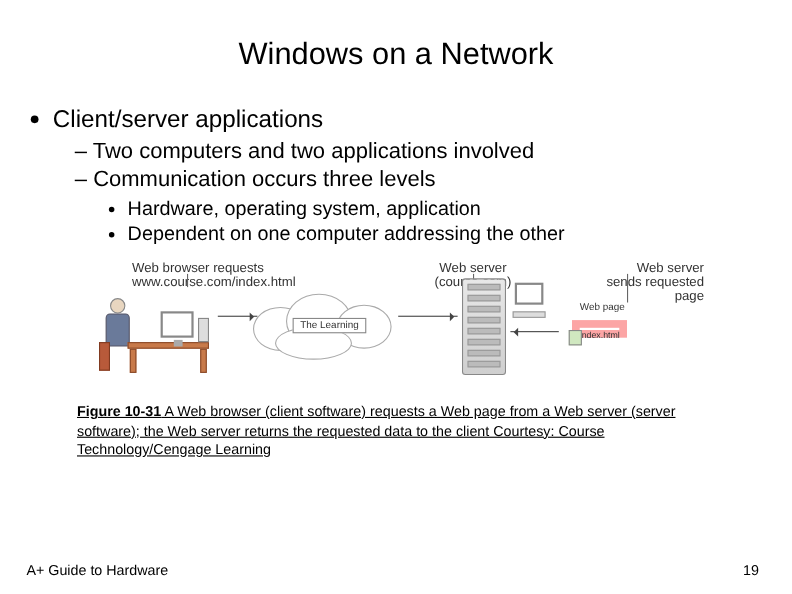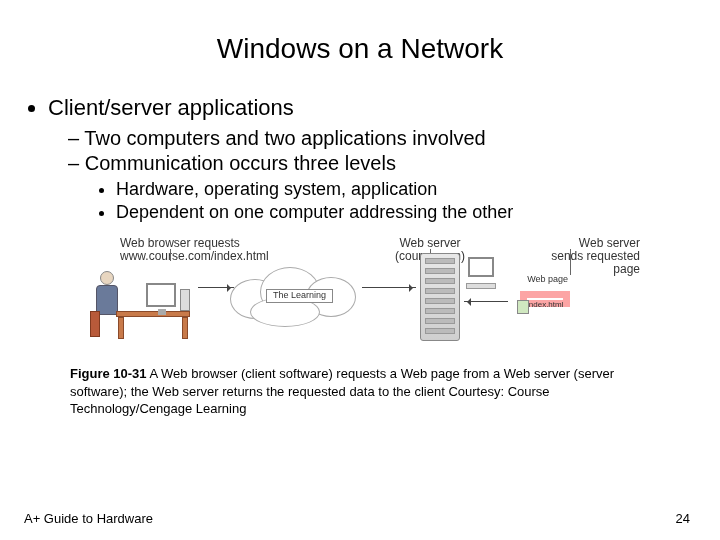--- a/index.html
+++ b/index.html
@@ -189,20 +189,21 @@
     position:absolute; border-left:1px solid #666;
   }
   .label-line.l1{ left:90px; top:12px; height:12px;}
   .label-line.l2{ left:350px; top:12px; height:6px;}
   .label-line.l3{ left:490px; top:12px; height:26px;}
 
   .caption {
     margin: 18px 40px 0 40px;
     font-size: 13px;
     line-height: 1.35;
+    text-decoration: underline;
   }
   .caption .fignum { font-weight: bold; }
 
   .footer-left {
     position: absolute;
     left: 24px; bottom: 14px;
     font-size: 13px;
   }
   .footer-right {
     position: absolute;
@@ -278,13 +279,13 @@
 
   <div class="fig-label webpage">Web page</div>
   <div class="fig-pagebox">index.html</div>
 </div>
 
 <p class="caption">
   <span class="fignum">Figure 10-31</span><span> A Web browser (client software) requests a Web page from a Web server (server software); the Web server returns the requested data to the client Courtesy: Course Technology/Cengage Learning</span>
 </p>
 
 <div class="footer-left">A+ Guide to Hardware</div>
-<div class="footer-right">24</div>
+<div class="footer-right">19</div>
 
 </body></html>

